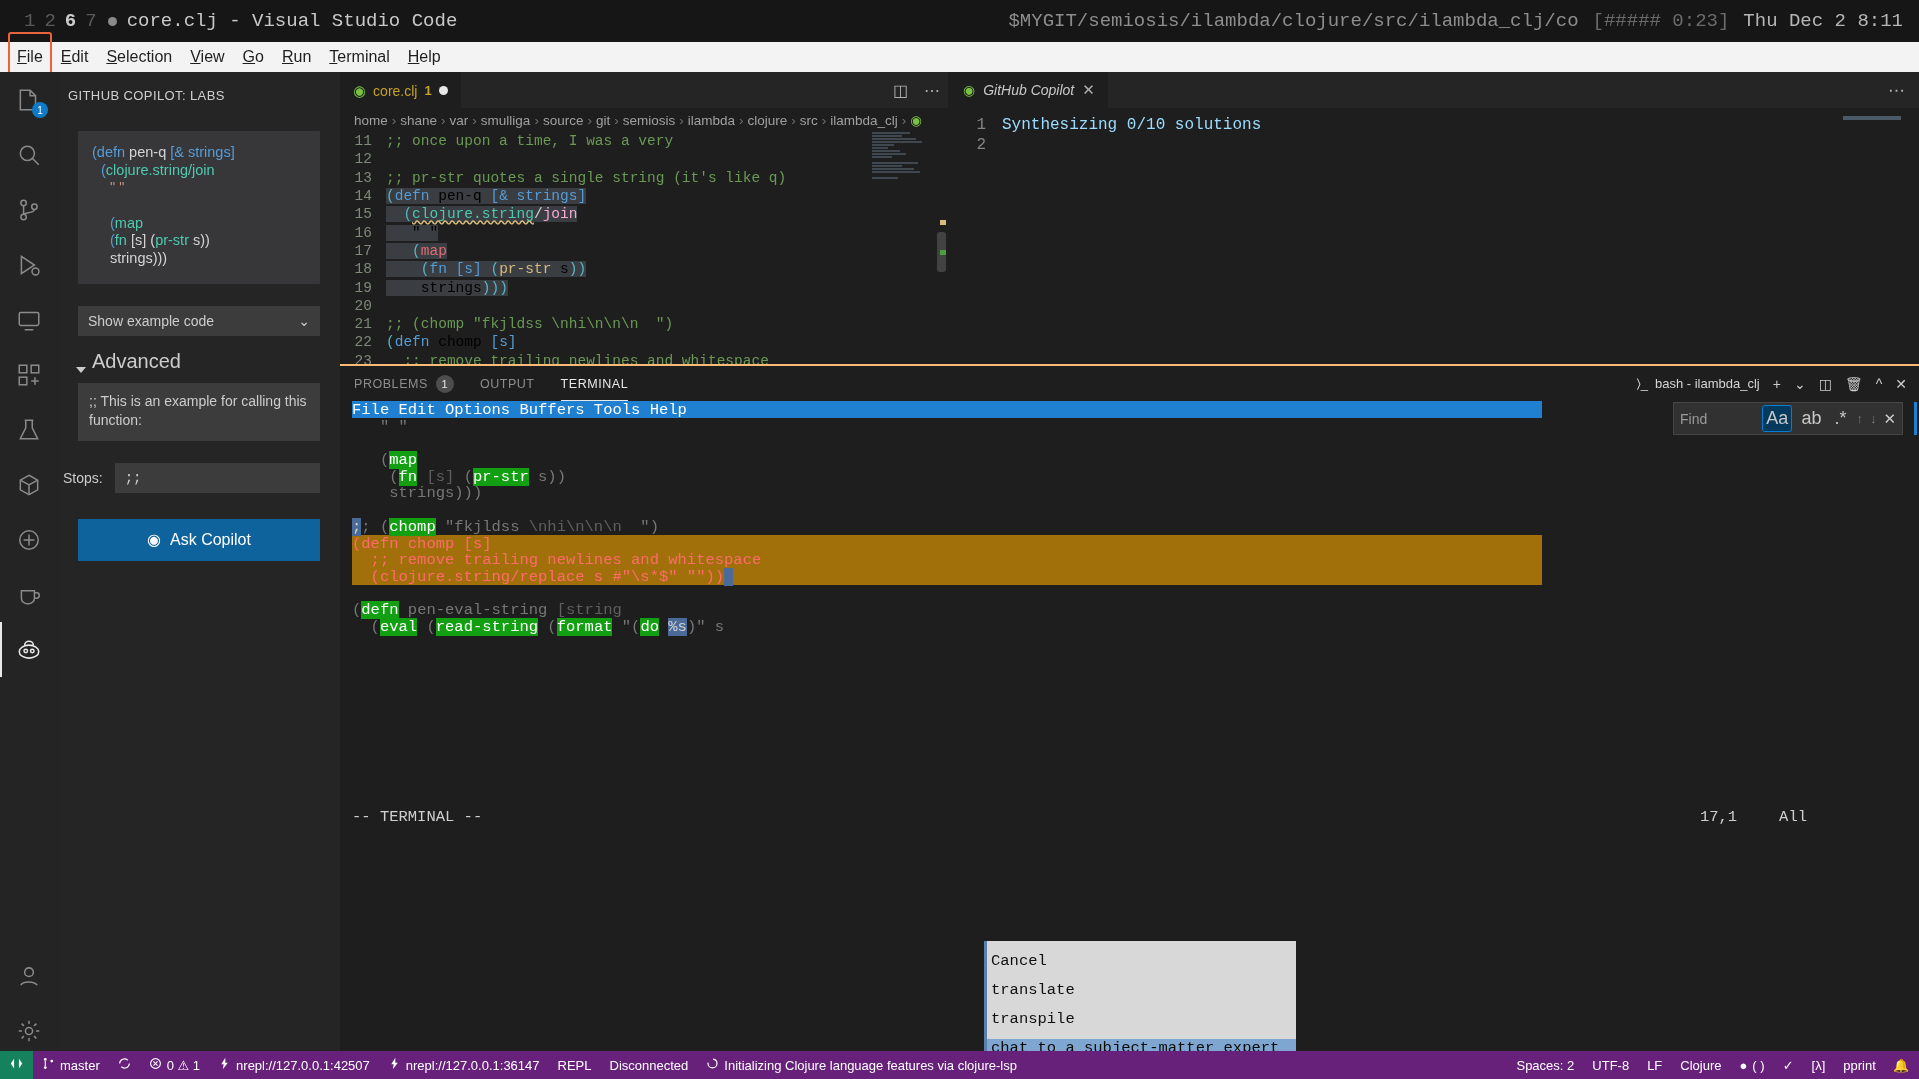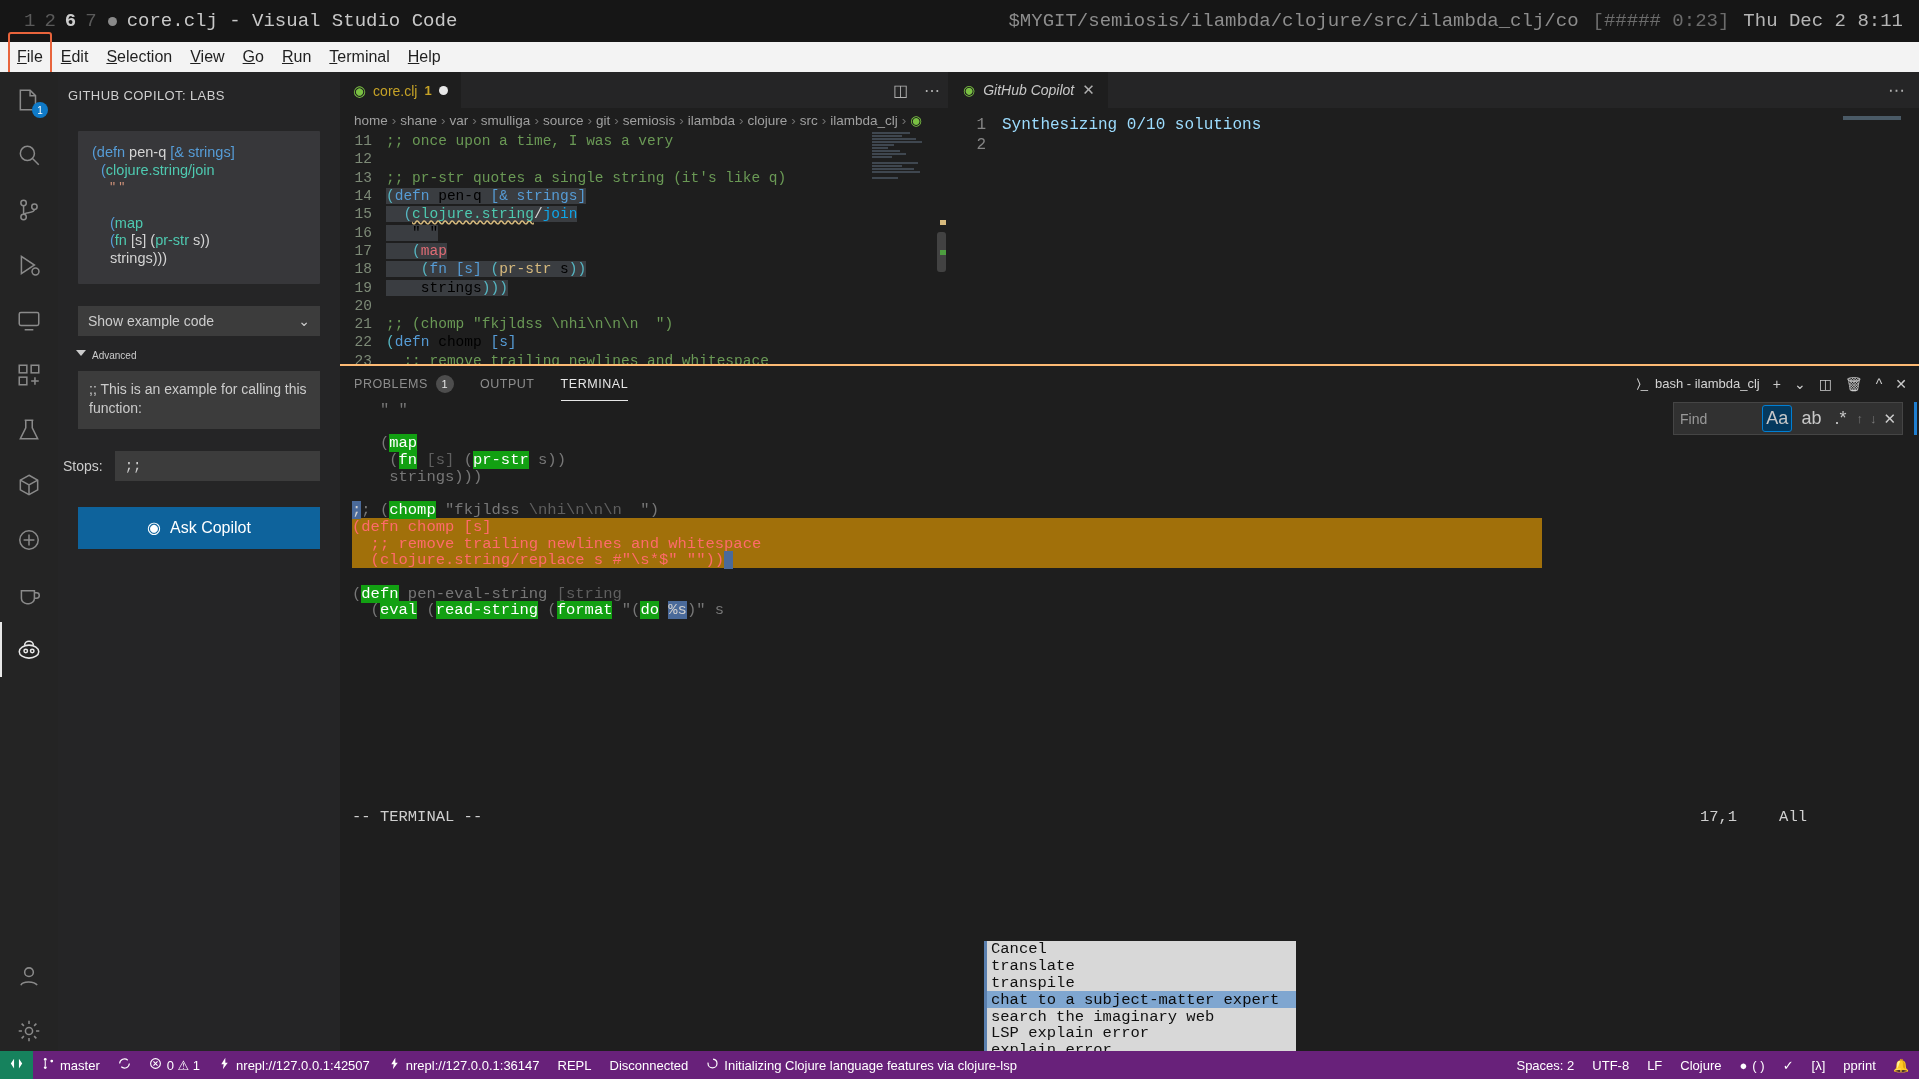--- a/index.html
+++ b/index.html
@@ -73,21 +73,21 @@
     border-radius: 1px; white-space: pre;
   }
   .cl-key { color: #569cd6; } .cl-fn { color: #4ec9b0; }
   .cl-str { color: #ce9178; } .cl-br { color: #569cd6; }
   .cl-plain { color: #d4d4d4; }
   #labs-select {
     margin: 22px 20px 0 20px; background: #3c3c3c; color: #cccccc;
     height: 30px; display: flex; align-items: center; justify-content: space-between;
     padding: 0 10px; font-size: 14px;
   }
-  #labs-advanced { margin: 14px 0 0 18px; font-size: 10px; color: #cccccc; display: flex; align-items: flex-start; gap: 6px; }
+  #labs-advanced { margin: 14px 0 0 18px; font-size: 20px; color: #cccccc; display: flex; align-items: flex-end; gap: 6px; }
   .tri { width: 0; height: 0; border-left: 5px solid transparent; border-right: 5px solid transparent; border-top: 6px solid #cccccc; }
   #labs-textarea {
     margin: 10px 20px 0 20px; background: #3c3c3c; color: #cccccc;
     min-height: 58px; padding: 9px 11px; font-size: 14px; line-height: 1.35;
     border: none; width: 242px; resize: none; font-family: "Liberation Sans", sans-serif;
   }
   #labs-stops { margin: 18px 20px 0 5px; display: flex; align-items: center; gap: 12px; font-size: 14px; }
   #labs-stops input {
     flex: 1; background: #3c3c3c; color: #cccccc; border: none; height: 30px; padding: 0 10px;
     font-family: "Liberation Mono", monospace; font-size: 14px;
@@ -113,21 +113,21 @@
     height: 24px; display: flex; align-items: center; gap: 4px; padding-left: 14px;
     font-size: 13.5px; color: #a0a0a0; background: #1e1e1e; white-space: nowrap; overflow: hidden;
   }
   #breadcrumb .sep { color: #707070; }
   #code { position: relative; height: 245px; overflow: hidden; background: #1e1e1e; }
   .cline { display: flex; height: 18.3px; align-items: center; font-family: "Liberation Mono", monospace; font-size: 14.5px; }
   .lnum { width: 46px; text-align: right; color: #7d8a77; padding-right: 14px; flex: none; }
   .ctext { white-space: pre; }
   .sel-bg { background: #3a3d41; }
   .c-cmt { color: #6a9955; } .c-kw { color: #569cd6; }
-  .c-ns { color: #4ec9b0; } .c-var { color: #0ea5e9; } .c-txt { color: #d4d4d4; }
+  .c-ns { color: #4ec9b0; } .c-var { color: #f9a8d4; } .c-txt { color: #d4d4d4; }
   .c-par-r { color: #e06c75; } .c-par-g { color: #56b6c2; } .c-par-y { color: #d7ba7d; }
   .c-brk { color: #569cd6; }
   .squig { text-decoration: underline wavy #d7ba7d; text-decoration-skip-ink: none; }
   #minimap { position: absolute; right: 14px; top: 0; width: 62px; height: 245px; opacity: .55; }
   #minimap div { height: 2px; margin-bottom: 1px; background: #5a6a7a; }
   #ed-scroll { position: absolute; right: 2px; top: 100px; width: 9px; height: 40px; background: #424242; border-radius: 3px; }
   #ed-ovw1 { position: absolute; right: 2px; top: 118px; width: 6px; height: 5px; background: #4d9e3f; }
   #ed-ovw2 { position: absolute; right: 2px; top: 88px; width: 6px; height: 5px; background: #d7ba7d; }
 
   
@@ -167,21 +167,21 @@
   .t-orange-row { background: #a1700a; color: #ff6b6b; width: 1190px; }
   .t-dim { color: #5f5f5f; }
   .t-cursor-blue { background: #4a6a9a; color: #d0d0d0; }
 
   
   #popup {
     position: absolute; left: 644px; top: 575px; width: 312px; background: #d8d8d8;
     font-family: "Liberation Mono", monospace; font-size: 15.5px; color: #101010;
     border-left: 3px solid #5a7fae;
   }
-  #popup .pi { height: 16.8px; padding-left: 4px; display: flex; align-items: center; justify-content: space-between; padding-right: 6px; }
+  #popup .pi { height: 16.8px; padding-left: 4px; display: flex; align-items: center; justify-content: space-between; padding-right: 6px; margin-top: 12px; }
   #popup .pi.hl { background: #7fa6d0; color: #0b0b0b; }
 
   
   #modeline {
     position: absolute; left: 12px; bottom: 54px; width: 1555px; height: 20px;
     background: #1f7fd0; color: #ffffff; font-family: "Liberation Mono", monospace;
     font-size: 15.5px; white-space: pre; display: flex; align-items: center;
   }
   #term-footer {
     position: absolute; left: 12px; bottom: 18px; width: 1555px;
@@ -531,20 +531,21 @@
     <span class="fbtn on">Aa</span>
     <span class="fbtn">ab</span>
     <span class="fbtn">.*</span>
     <span class="nav">↑</span>
     <span class="nav">↓</span>
     <span class="navx">✕</span>
   </div>
   <div id="find-caret"></div>
 
   <div id="term">
+    <div class="tline t-menubar">File Edit Options Buffers Tools Help</div>
     <div id="term-body">
         <div class="tline "><span class="t-gray">   " "</span></div>
         <div class="tline ">&nbsp;</div>
         <div class="tline "><span class="t-gray">   (</span><span class="t-grn-bg">map</span></div>
         <div class="tline "><span class="t-gray">    (</span><span class="t-grn-bg">fn</span><span class="t-dim"> [s] </span><span class="t-gray">(</span><span class="t-grn-bg">pr-str</span><span class="t-gray"> s))</span></div>
         <div class="tline "><span class="t-gray">    strings)))</span></div>
         <div class="tline ">&nbsp;</div>
         <div class="tline "><span class="t-cursor-blue">;</span><span class="t-gray">; (</span><span class="t-grn-bg">chomp</span><span class="t-gray"> "fkjldss </span><span class="t-dim">\nhi\n\n\n</span><span class="t-gray">  ")</span></div>
         <div class="tline t-orange-row">(defn chomp [s]</div>
         <div class="tline t-orange-row">  ;; remove trailing newlines and whitespace</div>

